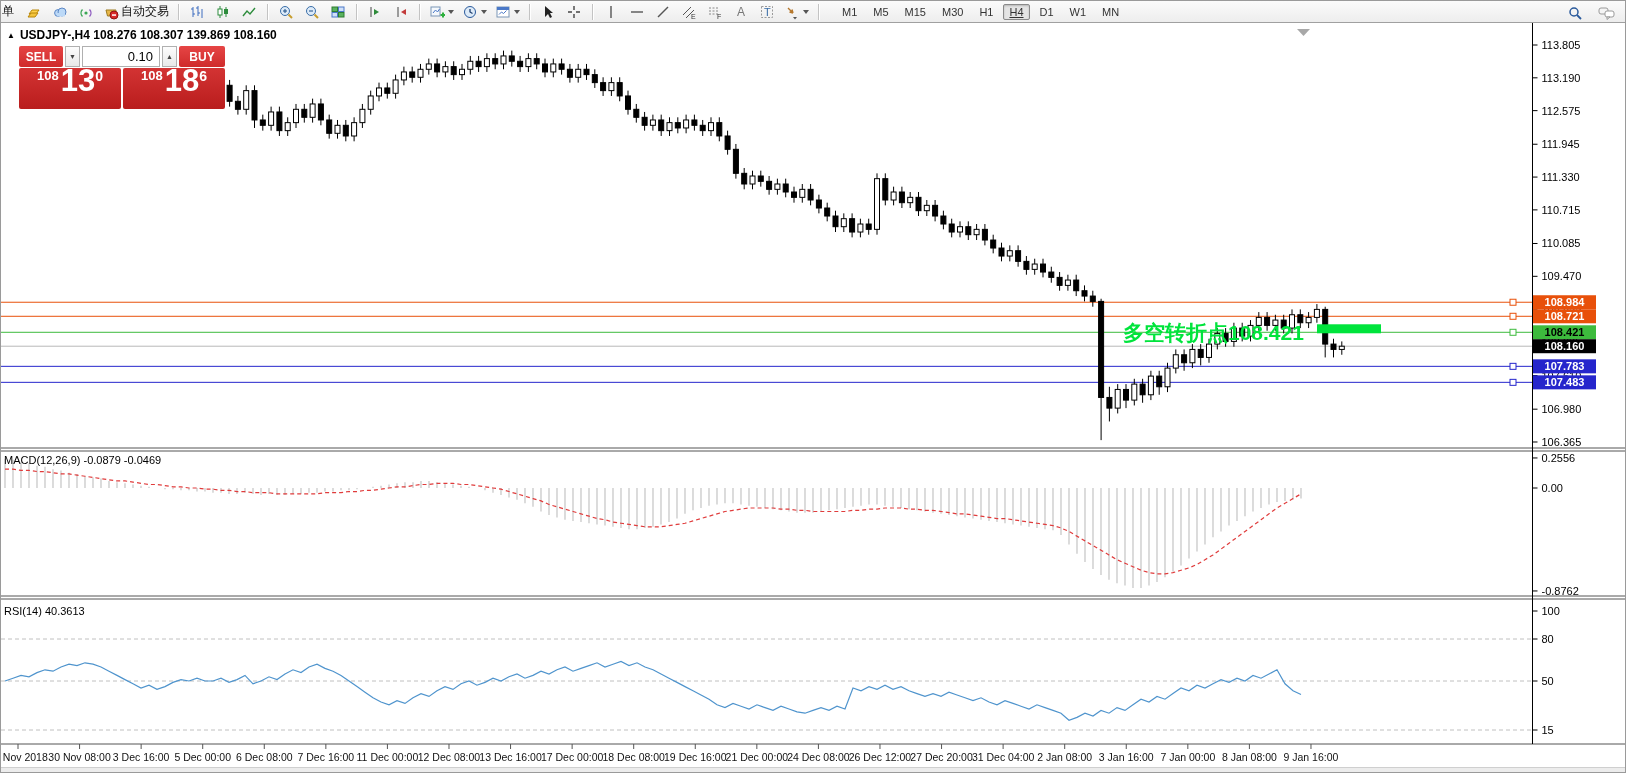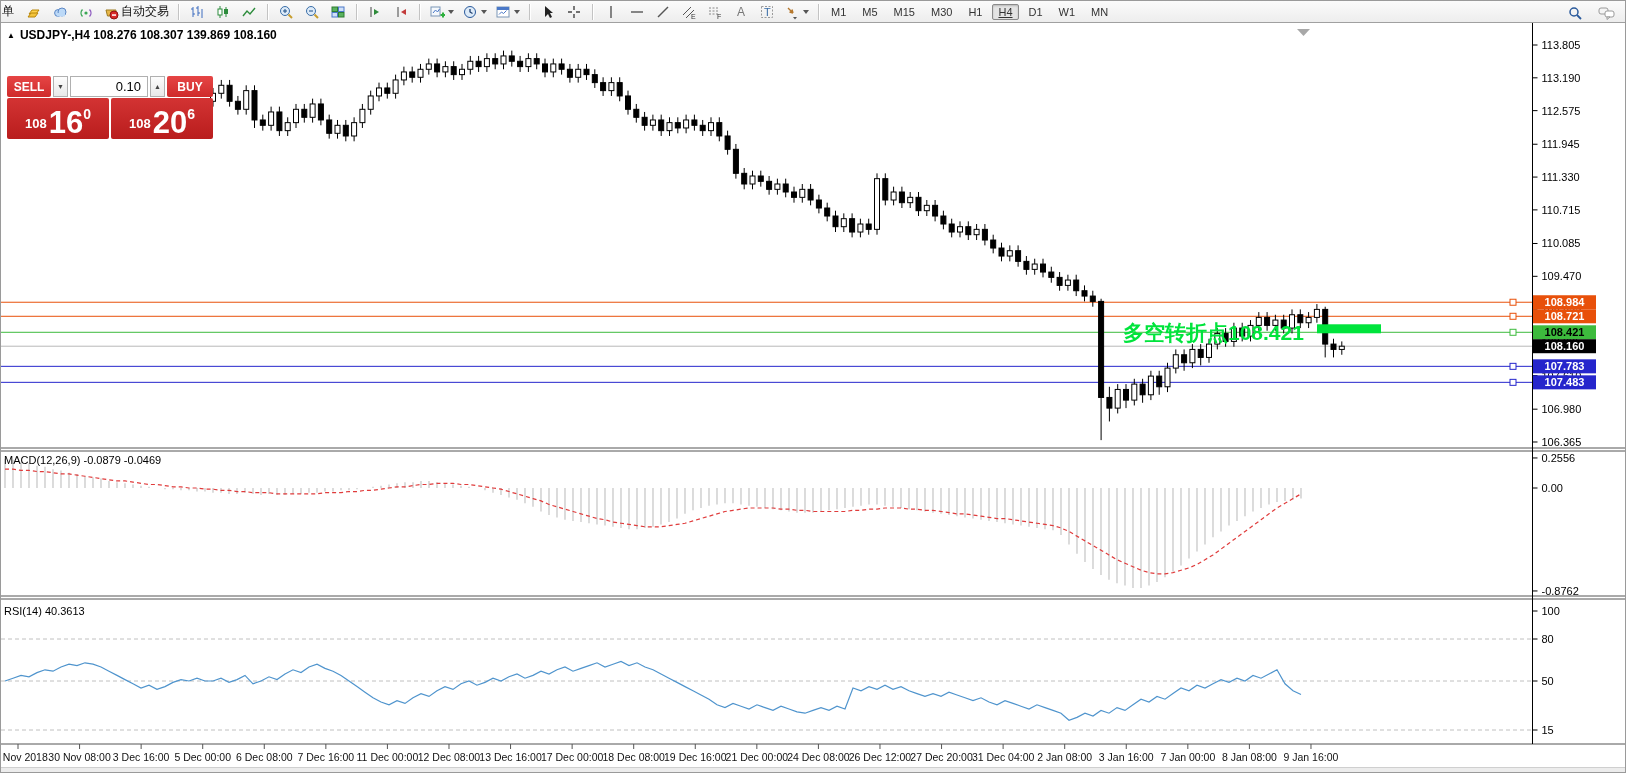--- a/index.html
+++ b/index.html
@@ -11,29 +11,29 @@
   .tb-label{font-size:12px;color:#111;white-space:nowrap;}
   .partial{margin-left:-5px;}
   .dd-arrow{width:0;height:0;border-left:3px solid transparent;border-right:3px solid transparent;border-top:4px solid #555;margin-left:1px;}
   .tf-btn{font-size:11px;color:#333;padding:1px 5px;border:1px solid transparent;border-radius:2px;cursor:default;}
   .tf-btn.active{border-color:#8a8a8a;background:#e4e4e4;box-shadow:inset 0 1px 2px rgba(0,0,0,.2);text-decoration:underline;}
   .tb-right{position:absolute;right:8px;top:2px;display:flex;gap:8px;}
   
   .chart-title{position:absolute;left:6px;top:27px;font-size:12px;font-weight:bold;color:#000;display:flex;align-items:center;gap:5px;z-index:5;}
   .collapse-tri{font-size:8px;color:#000;}
   
-  .trade-panel{position:absolute;left:6px;top:45px;width:206px;z-index:6;margin-top:30px;}
+  .trade-panel{position:absolute;left:18px;top:45px;width:206px;z-index:6;}
   .tp-row1{display:flex;height:21px;gap:2px;}
   .btn-sell,.btn-buy{background:linear-gradient(#e64545,#cf2b2b);color:#fff;font-size:12px;font-weight:bold;display:flex;align-items:center;justify-content:center;border-radius:2px;}
   .btn-sell{width:44px;}
   .btn-buy{width:46px;}
   .step{width:15px;background:linear-gradient(#fdfdfd,#e8e8e8);border:1px solid #b0b0b0;color:#444;font-size:7px;display:flex;align-items:center;justify-content:center;box-sizing:border-box;}
   .vol-input{flex:1;width:60px;border:1px solid #b0b0b0;font-size:13px;font-family:"Liberation Sans",sans-serif;text-align:right;padding:0 6px 0 16px;box-sizing:border-box;}
   .tp-row2{display:flex;height:41px;margin-top:1px;gap:2px;}
-  .tp-price{flex:1;background:linear-gradient(#d33333,#b91d1d);color:#fff;display:flex;align-items:flex-end;justify-content:center;border-radius:2px;padding-bottom:3px;}
+  .tp-price{flex:1;background:linear-gradient(#d33333,#b91d1d);color:#fff;display:flex;align-items:flex-start;justify-content:center;border-radius:2px;padding-bottom:13px;}
   .tp-prefix{font-size:13px;font-weight:bold;margin:0 2px 5px 0;}
   .tp-main{font-size:31px;font-weight:bold;line-height:0.85;}
   .tp-sup{font-size:14px;font-weight:bold;margin-bottom:14px;}
   
   #chart-svg{position:absolute;left:0;top:22px;}
   #chart-svg text{font-family:"Liberation Sans",sans-serif;}
   .bottom-strip{position:absolute;left:0;top:766px;width:1626px;height:7px;background:#ececec;border-top:1px solid #cfcfcf;}
   .icon16{display:block;}
 </style>
 </head>
@@ -205,21 +205,21 @@
         </svg>
       </div>
     <div class="tb-btn">
         <svg class="icon16" width="16" height="16">
           <path d="M4 4 l5 5 M9 9 l-1 -3.5 M9 9 l-3.5 -1" stroke="#b5762a" stroke-width="1.4" fill="none"></path>
           <polygon points="9,13 13,13 11,15.5" fill="#555"></polygon>
         </svg>
         <span class="dd-arrow"></span>
       </div>
     <div class="tb-sep"></div>
-    <div id="tf-group" style="display:flex;gap:4px;">
+    <div id="tf-group" style="display:flex;gap:4px;margin-left:11px;">
         <div class="tf-btn">M1</div>
         <div class="tf-btn">M5</div>
         <div class="tf-btn">M15</div>
         <div class="tf-btn">M30</div>
         <div class="tf-btn">H1</div>
         <div class="tf-btn active">H4</div>
         <div class="tf-btn">D1</div>
         <div class="tf-btn">W1</div>
         <div class="tf-btn">MN</div>
       </div>
@@ -836,25 +836,25 @@
     <div class="tp-row1">
       <div class="btn-sell">SELL</div>
       <div class="step">▼</div>
       <input class="vol-input" readonly="" value="0.10" style="">
       <div class="step">▲</div>
       <div class="btn-buy">BUY</div>
     </div>
     <div class="tp-row2">
       <div class="tp-price">
         <span class="tp-prefix">108</span>
-        <span class="tp-main">16</span>
+        <span class="tp-main">13</span>
         <span class="tp-sup">0</span>
       </div>
       <div class="tp-price">
         <span class="tp-prefix">108</span>
-        <span class="tp-main">20</span>
+        <span class="tp-main">18</span>
         <span class="tp-sup">6</span>
       </div>
     </div>
   </div>
 
   <div class="bottom-strip"></div>
 </div>
 
 </body></html>

